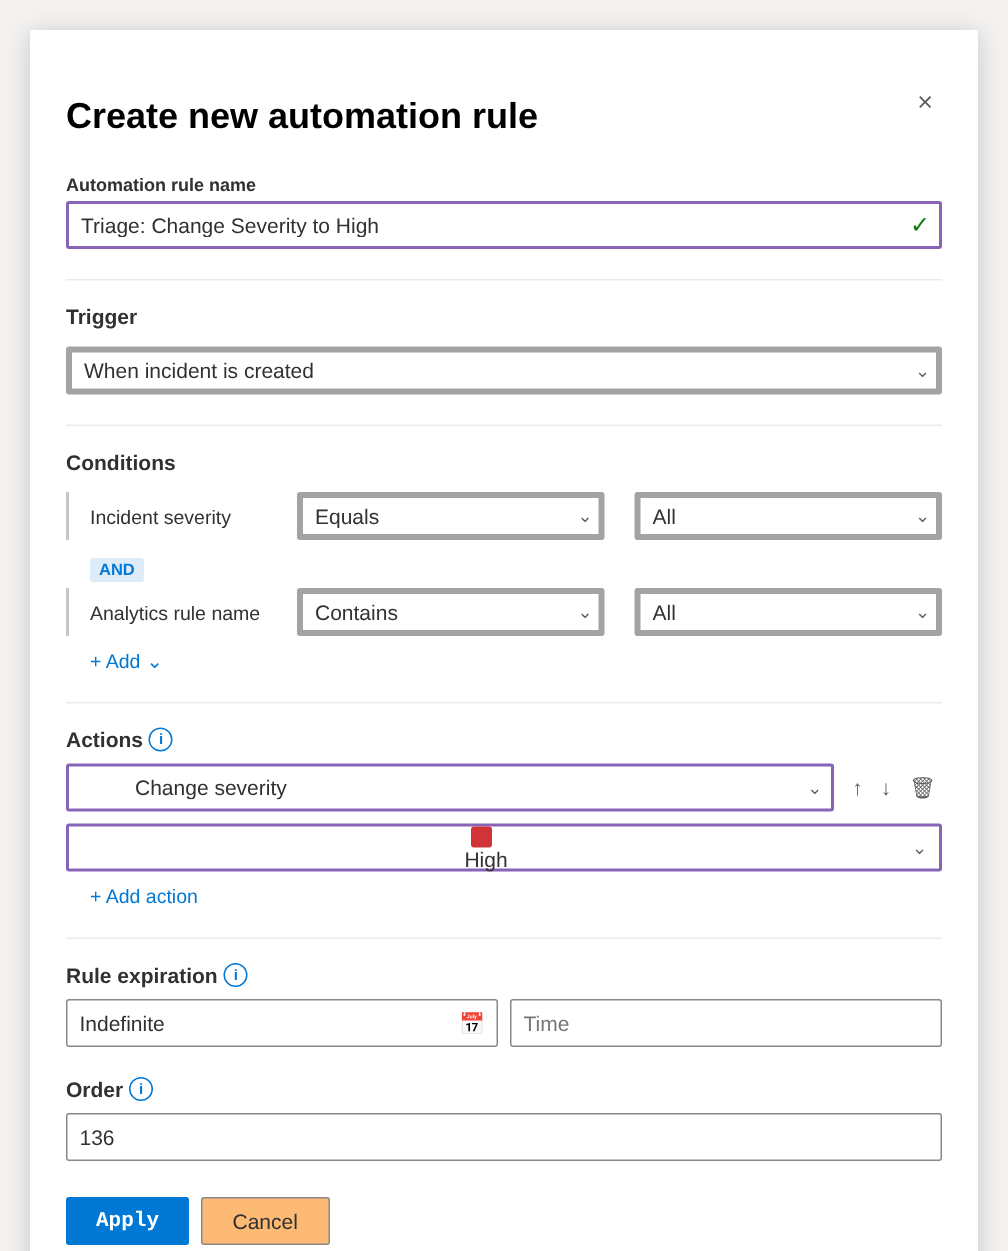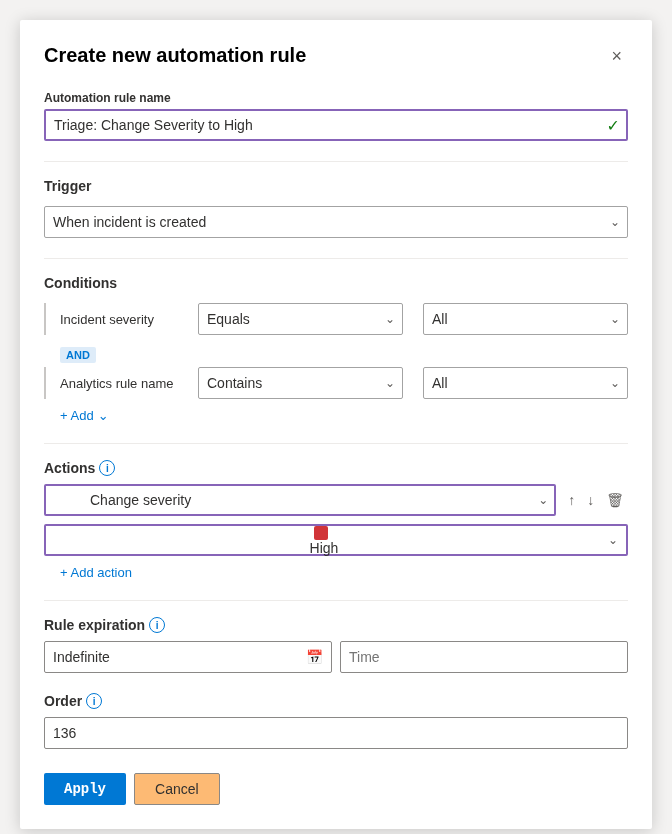--- a/index.html
+++ b/index.html
@@ -21,23 +21,24 @@
       box-shadow: 0 2px 16px rgba(0,0,0,0.18);
       position: relative;
     }
     .dialog-header {
       display: flex;
       justify-content: space-between;
       align-items: center;
       margin-bottom: 24px;
     }
     .dialog-title {
-      font-size: 20px;
+      font-size: 24px;
       font-weight: 600;
       color: #000;
+      margin-top: 20px;
     }
     .close-btn {
       background: none;
       border: none;
       cursor: pointer;
       font-size: 18px;
       color: #605e5c;
       padding: 2px 6px;
       line-height: 1;
     }
@@ -86,21 +87,21 @@
       border-color: #8764b8;
       border-width: 2px;
     }
     .select-wrapper {
       position: relative;
       width: 100%;
     }
     .select-field {
       width: 100%;
       height: 32px;
-      border: 1px solid #a3a3a3;
+      border: 4px solid #a3a3a3;
       border-radius: 2px;
       padding: 0 32px 0 8px;
       font-size: 14px;
       color: #323130;
       background: #fff;
       appearance: none;
       cursor: pointer;
       outline: none;
     }
     .select-arrow {

